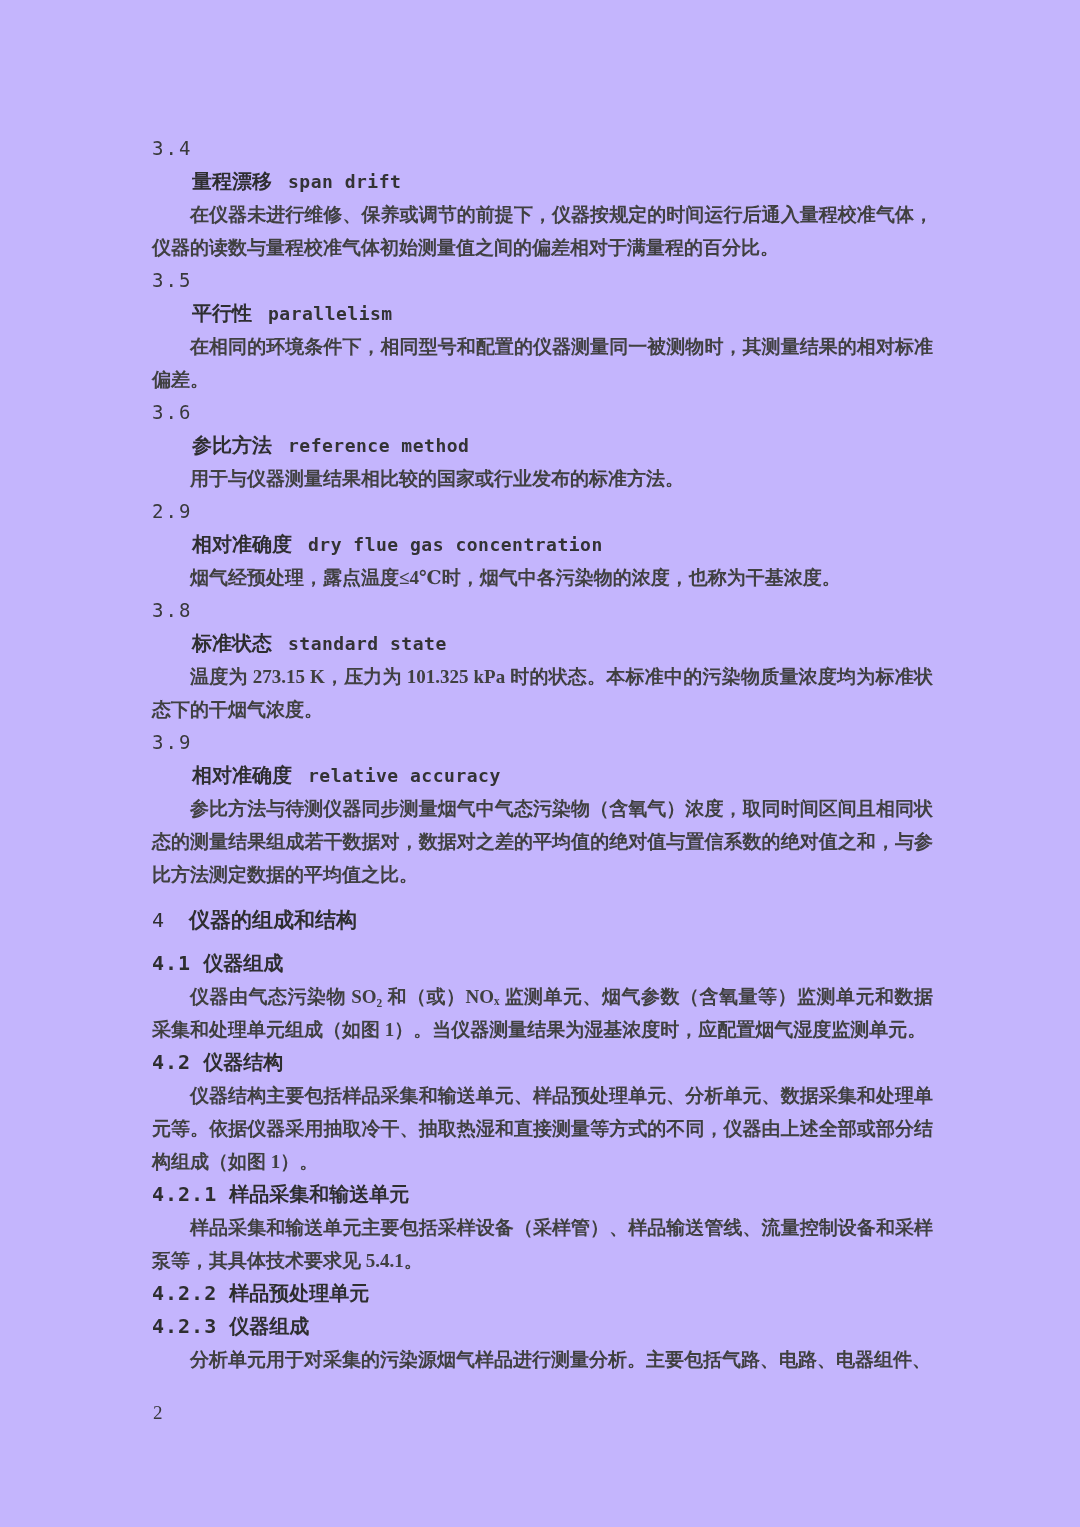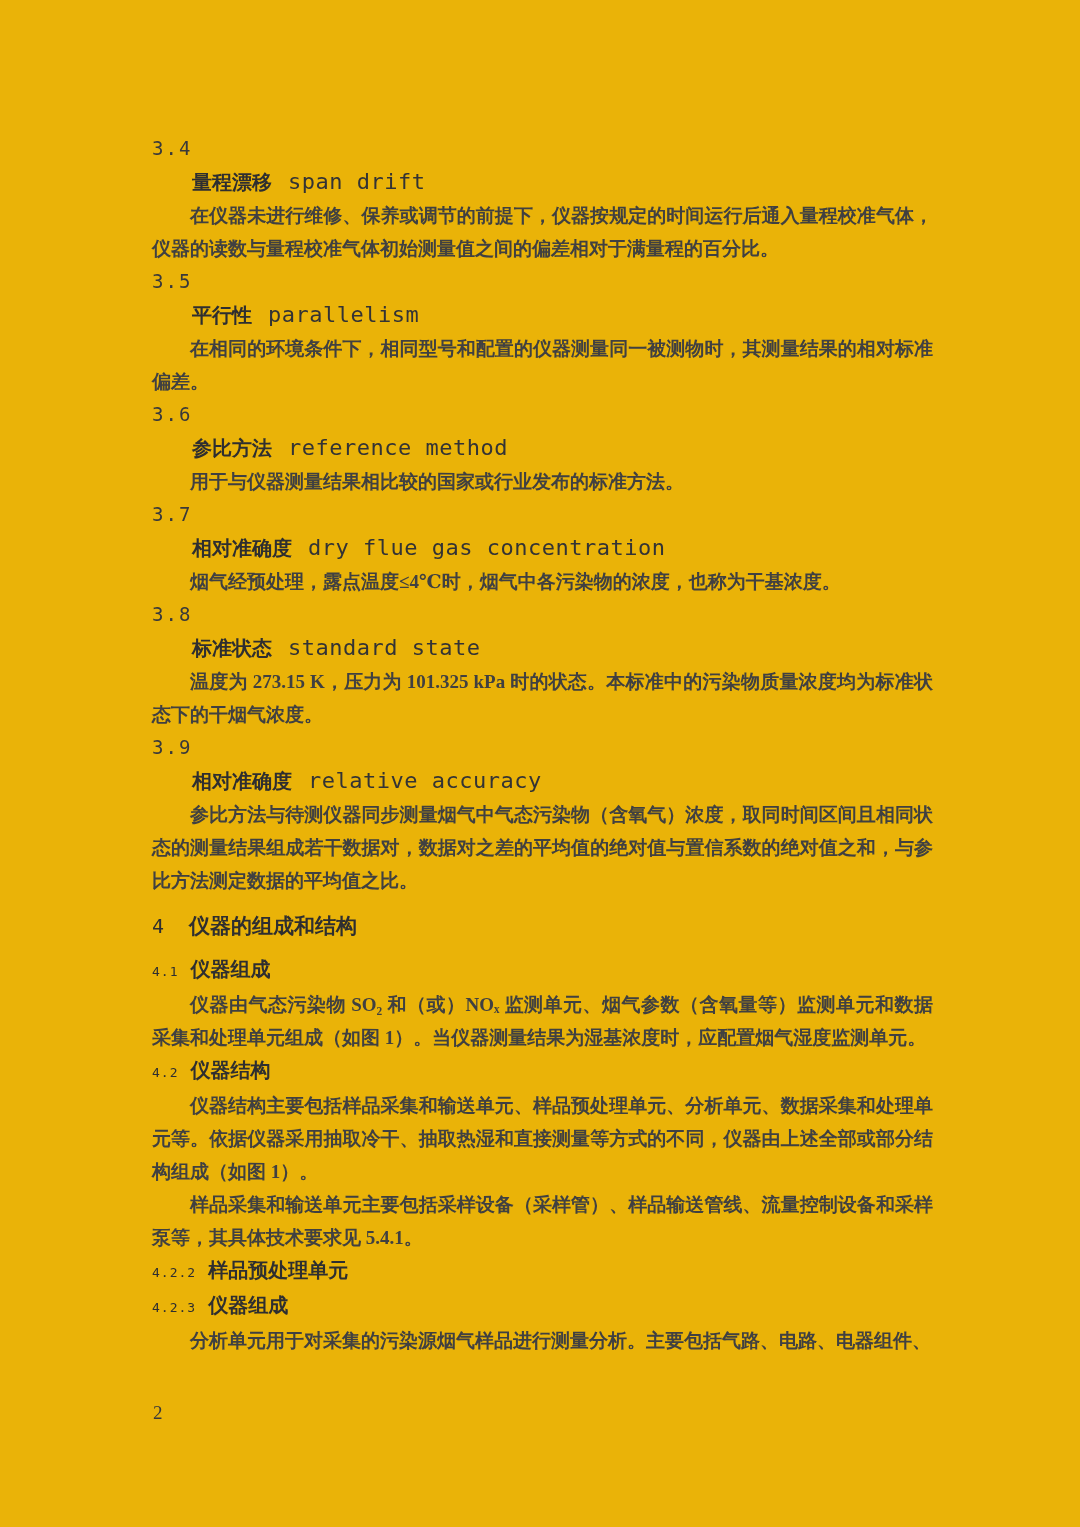--- a/index.html
+++ b/index.html
@@ -5,21 +5,21 @@
   html, body {
     margin: 0;
     padding: 0;
     background: #f5f5f5;
   }
   .page {
     position: relative;
     width: 1080px;
     height: 1527px;
     margin: 0 auto;
-    background: #eab308;
+    background: #c4b5fd;
     box-sizing: border-box;
     padding: 132px 147px 0 152px;
     overflow: hidden;
     color: #404041;
     font-family: "Liberation Serif", "DejaVu Serif", serif;
     font-size: 19px;
     line-height: 33px;
   }
   
   .sec-num {
@@ -32,22 +32,22 @@
     margin: 0;
     padding-left: 40px;
     font-family: "Liberation Sans", "DejaVu Sans", sans-serif;
     font-size: 20px;
     font-weight: 700;
     line-height: 33px;
     color: #2e2e30;
   }
   h3.term .en {
     font-family: "DejaVu Sans Mono", "Liberation Mono", monospace;
-    font-size: 22px;
-    font-weight: 400;
+    font-size: 18px;
+    font-weight: 700;
     margin-left: 16px;
     letter-spacing: 0.5px;
     color: #333335;
   }
   p.body {
     margin: 0;
     text-indent: 2em;
     text-align: justify;
     font-weight: bold;
   }
@@ -70,22 +70,22 @@
   h3.sub-title {
     margin: 0;
     font-family: "Liberation Sans", "DejaVu Sans", sans-serif;
     font-size: 20px;
     font-weight: 700;
     line-height: 33px;
     color: #2e2e30;
   }
   h3.sub-title .sub-num {
     font-family: "DejaVu Sans Mono", "Liberation Mono", monospace;
-    font-weight: 400;
-    font-size: 13px;
+    font-weight: 700;
+    font-size: 20px;
     margin-right: 12px;
     letter-spacing: 1px;
   }
   
   .page-number {
     position: absolute;
     left: 153px;
     top: 1396px;
     font-family: "Liberation Serif", "DejaVu Serif", serif;
     font-size: 19px;
@@ -109,21 +109,21 @@
     <p class="body">在相同的环境条件下，相同型号和配置的仪器测量同一被测物时，其测量结果的相对标准偏差。</p>
   </section>
 
   <section>
     <div class="sec-num">3.6</div>
     <h3 class="term"><span>参比方法</span><span class="en">reference method</span></h3>
     <p class="body">用于与仪器测量结果相比较的国家或行业发布的标准方法。</p>
   </section>
 
   <section>
-    <div class="sec-num">3.7</div>
+    <div class="sec-num">2.9</div>
     <h3 class="term"><span>相对准确度</span><span class="en">dry flue gas concentration</span></h3>
     <p class="body">烟气经预处理，露点温度≤4℃时，烟气中各污染物的浓度，也称为干基浓度。</p>
   </section>
 
   <section>
     <div class="sec-num">3.8</div>
     <h3 class="term"><span>标准状态</span><span class="en">standard state</span></h3>
     <p class="body">温度为 273.15 K，压力为 101.325 kPa 时的状态。本标准中的污染物质量浓度均为标准状态下的干烟气浓度。</p>
   </section>
 
@@ -135,20 +135,21 @@
 
   <section>
     <h2 class="ch-title"><span class="ch-num">4</span><span>仪器的组成和结构</span></h2>
 
     <h3 class="sub-title"><span class="sub-num">4.1</span><span>仪器组成</span></h3>
     <p class="body">仪器由气态污染物 SO₂ 和（或）NOₓ 监测单元、烟气参数（含氧量等）监测单元和数据采集和处理单元组成（如图 1）。当仪器测量结果为湿基浓度时，应配置烟气湿度监测单元。</p>
 
     <h3 class="sub-title"><span class="sub-num">4.2</span><span>仪器结构</span></h3>
     <p class="body">仪器结构主要包括样品采集和输送单元、样品预处理单元、分析单元、数据采集和处理单元等。依据仪器采用抽取冷干、抽取热湿和直接测量等方式的不同，仪器由上述全部或部分结构组成（如图 1）。</p>
 
+    <h3 class="sub-title"><span class="sub-num">4.2.1</span><span>样品采集和输送单元</span></h3>
     <p class="body">样品采集和输送单元主要包括采样设备（采样管）、样品输送管线、流量控制设备和采样泵等，其具体技术要求见 5.4.1。</p>
 
     <h3 class="sub-title"><span class="sub-num">4.2.2</span><span>样品预处理单元</span></h3>
 
     <h3 class="sub-title"><span class="sub-num">4.2.3</span><span>仪器组成</span></h3>
     <p class="body">分析单元用于对采集的污染源烟气样品进行测量分析。主要包括气路、电路、电器组件、</p>
   </section>
 
   <div class="page-number">2</div>
 

